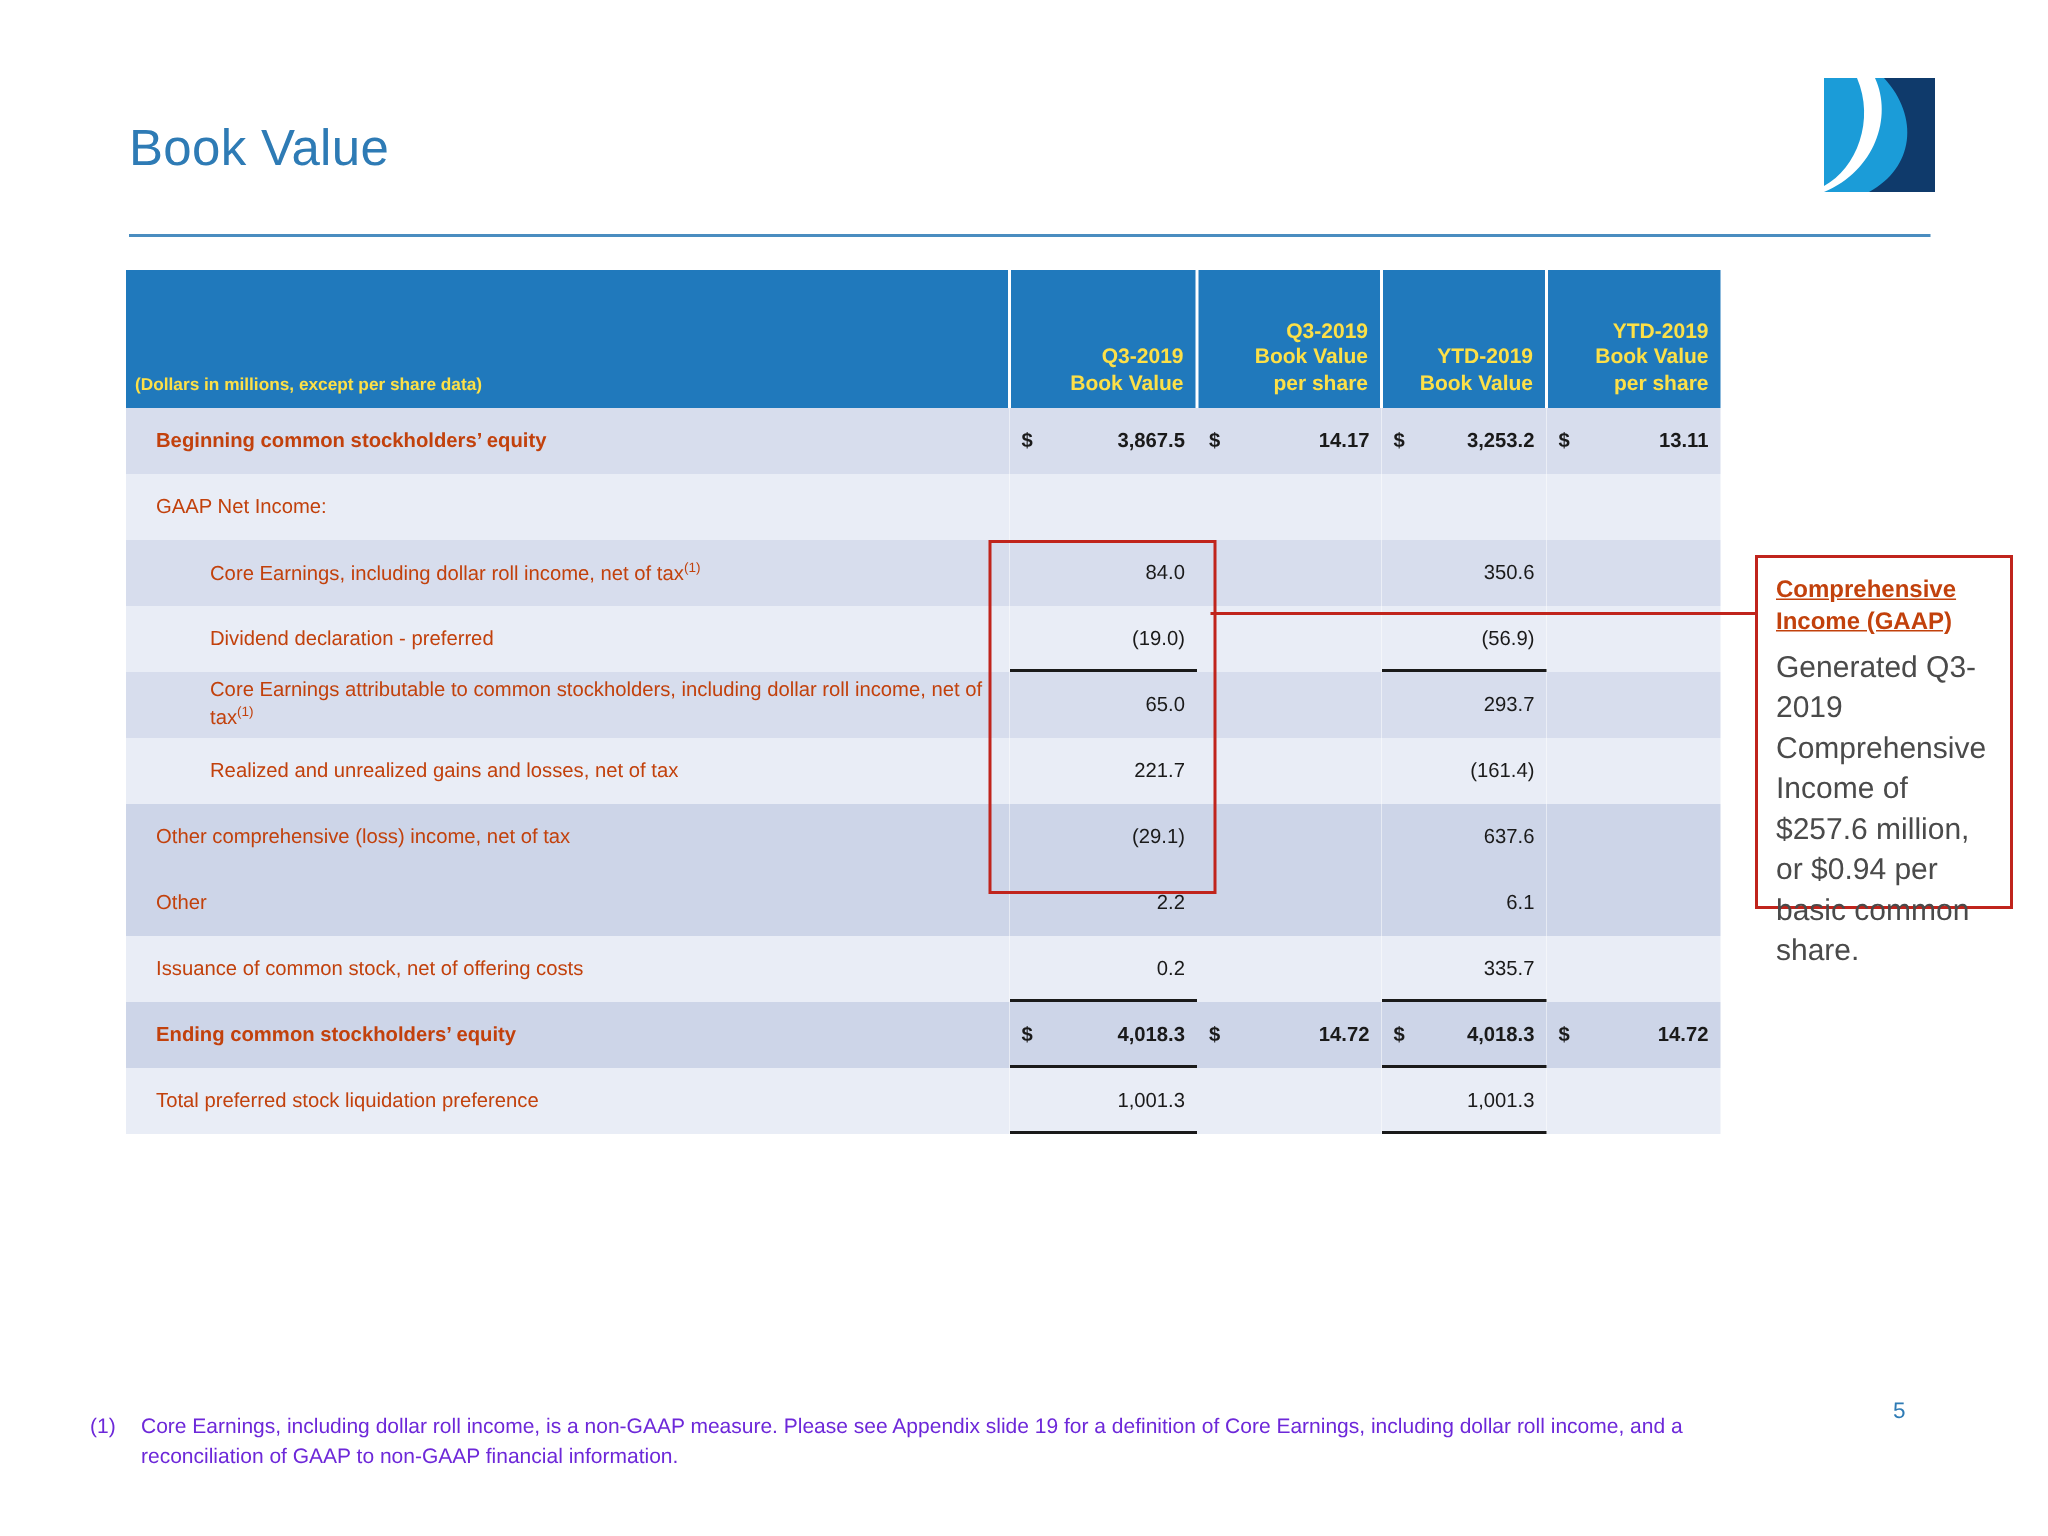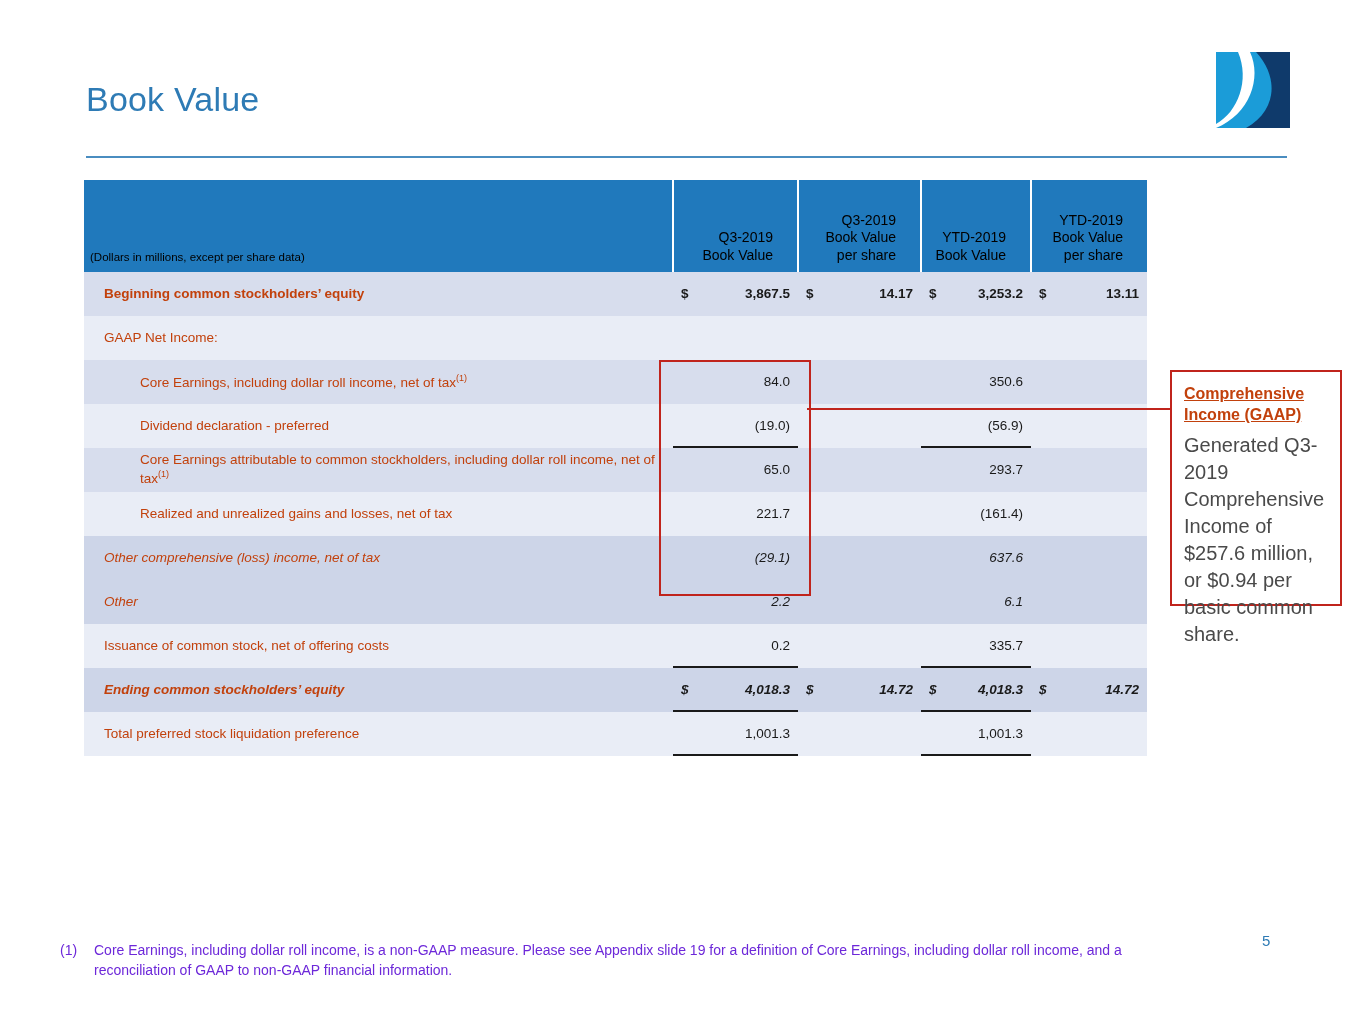--- a/index.html
+++ b/index.html
@@ -56,24 +56,24 @@
     font-size: 13.5px;
   }
   table.bv col.c-label { width: 589px; }
   table.bv col.c-q3bv  { width: 125px; }
   table.bv col.c-q3ps  { width: 123px; }
   table.bv col.c-ytdbv { width: 110px; }
   table.bv col.c-ytdps { width: 116px; }
 
   thead th {
     background: #2079BC;
-    color: #000000;
-    font-weight: 400;
+    color: #fde047;
+    font-weight: 700;
     vertical-align: bottom;
-    padding: 6px 24px 8px 8px;
+    padding: 6px 8px 8px 8px;
     height: 78px;
     line-height: 1.25;
     font-size: 14px;
   }
   thead th.hdr-label {
     text-align: left;
     font-size: 11.5px;
     padding-left: 6px;
     padding-bottom: 8px;
   }
@@ -83,21 +83,21 @@
   thead th.sep-l { border-left: 2px solid #ffffff; }
 
   tbody td {
     padding: 0;
     height: 44px;
     vertical-align: middle;
     line-height: 1.25;
   }
   tbody tr.band-a td { background: #d7dded; }
   tbody tr.band-b td { background: #e9edf6; }
-  tbody tr.band-c td { background: #cdd5e8; font-style: italic; }
+  tbody tr.band-c td { background: #cdd5e8; }
 
   td.lbl {
     text-align: left;
     padding-left: 20px;
     padding-right: 6px;
     font-size: 13.5px;
     color: #c2410c;
   }
   td.lbl.b { font-weight: bold; }
   td.lbl .ind1 { padding-left: 36px; display: block; }

